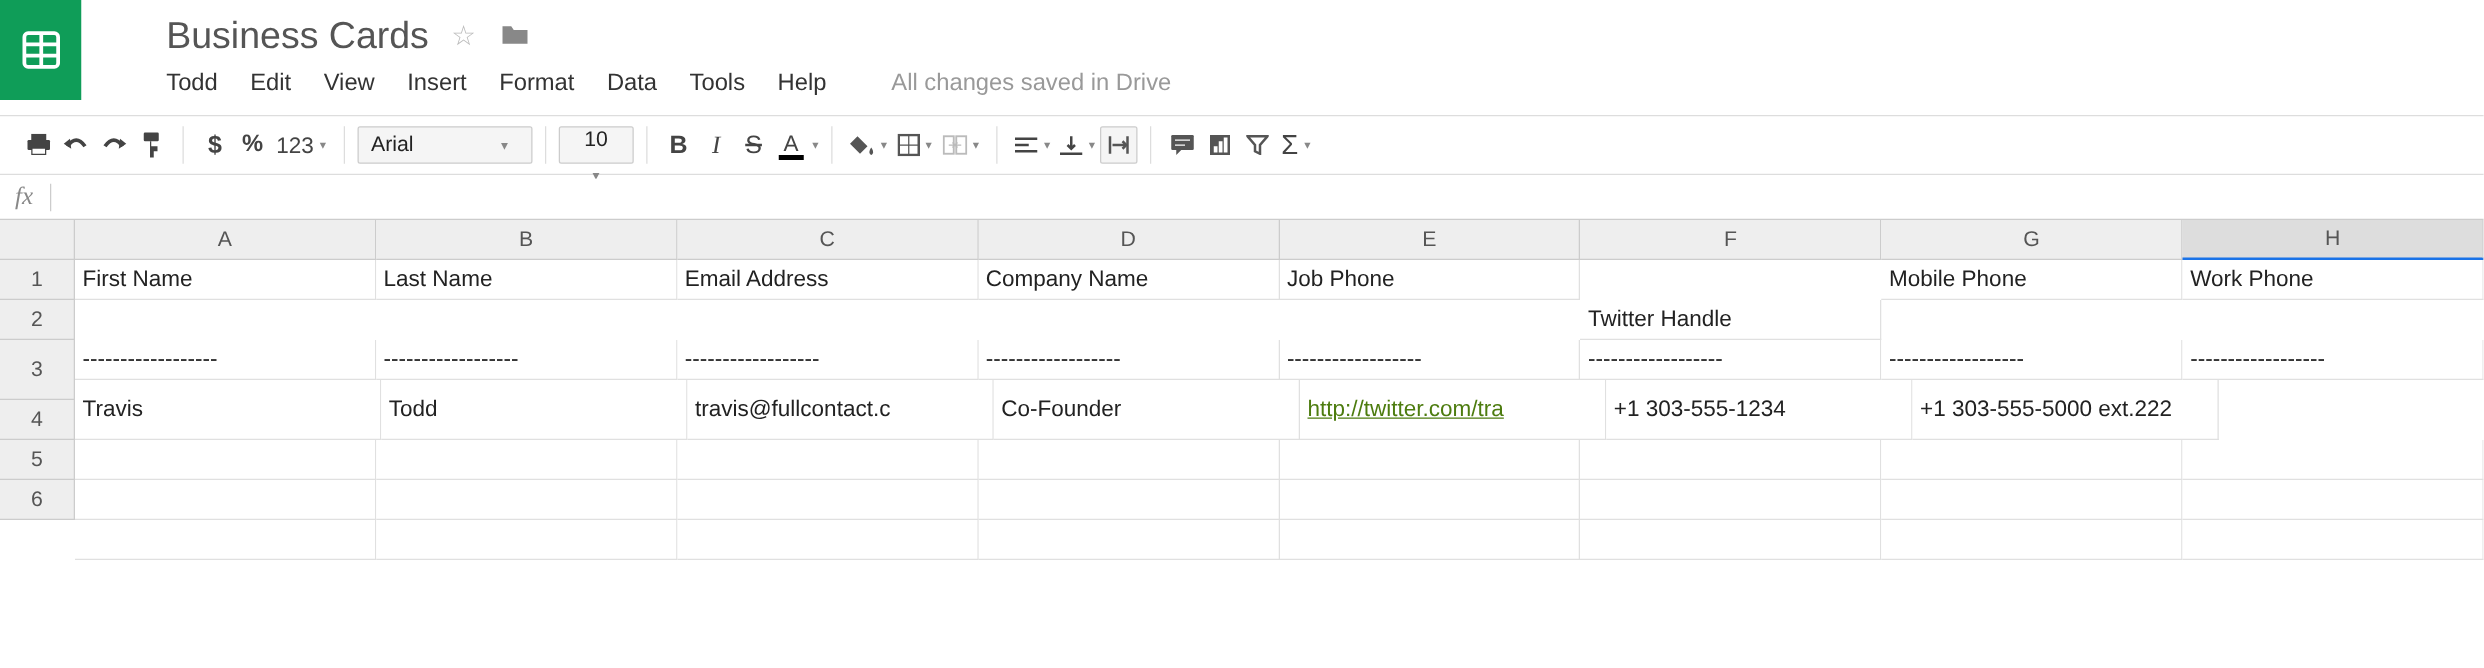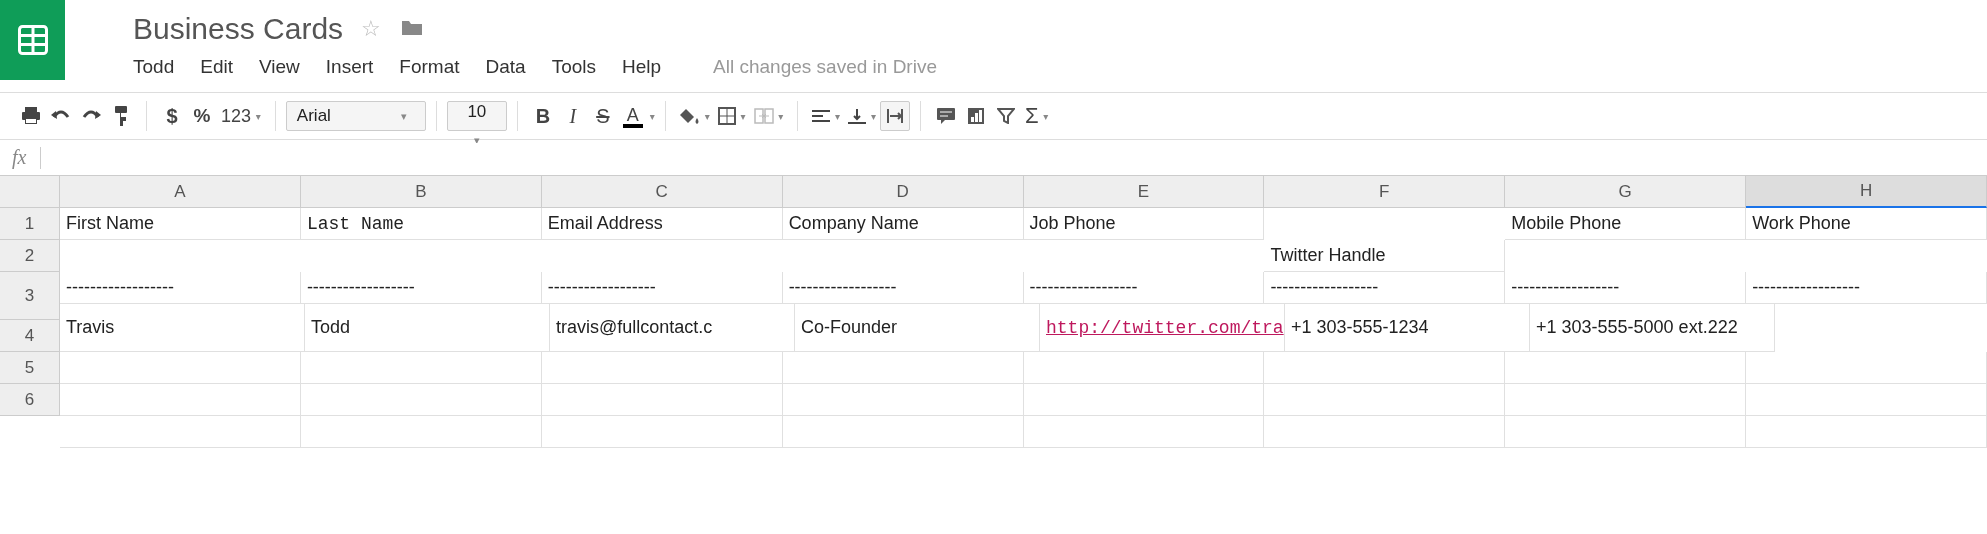--- a/index.html
+++ b/index.html
@@ -186,21 +186,21 @@
     border-bottom: 1px solid #e0e0e0;
     padding: 0 6px;
     display: flex;
     align-items: center;
     font-size: 18px;
     color: #222;
     overflow: hidden;
     white-space: nowrap;
     background: #fff;
   }
-  .cell.link a { color: #be185d; text-decoration: underline; font-family: Liberation Mono, monospace; }
+  .cell.link a { color: #4d7c0f; text-decoration: underline; }
   .row-3 .cell { height: 48px; }
   .row-3-head { height: 48px; }
 </style>
 </head>
 <body>
 
 <div class="header">
   <div class="logo-box">
     <svg viewBox="0 0 24 24">
         <rect x="3" y="3" width="18" height="18" rx="2" fill="none" stroke="#fff" stroke-width="2"></rect>
@@ -403,21 +403,21 @@
         <div class="col-head" style="width: 245px;">B</div>
         <div class="col-head" style="width: 245px;">C</div>
         <div class="col-head" style="width: 245px;">D</div>
         <div class="col-head" style="width: 245px;">E</div>
         <div class="col-head" style="width: 245px;">F</div>
         <div class="col-head" style="width: 245px;">G</div>
         <div class="col-head selected" style="width: 245px;">H</div>
       </div>
   <div class="data-row">
         <div class="cell" style="width: 245px;">First Name</div>
-        <div class="cell" style="width: 245px; font-family: Liberation Mono, monospace;">Last Name</div>
+        <div class="cell" style="width: 245px;">Last Name</div>
         <div class="cell" style="width: 245px;">Email Address</div>
         <div class="cell" style="width: 245px;">Company Name</div>
         <div class="cell" style="width: 245px;">Job Phone</div>
         <div class="cell" style="width: 245px; margin-top: 32px;">Twitter Handle</div>
         <div class="cell" style="width: 245px;">Mobile Phone</div>
         <div class="cell" style="width: 245px;">Work Phone</div>
       </div>
       <div class="data-row">
         <div class="cell" style="width: 245px;">------------------</div>
         <div class="cell" style="width: 245px;">------------------</div>

